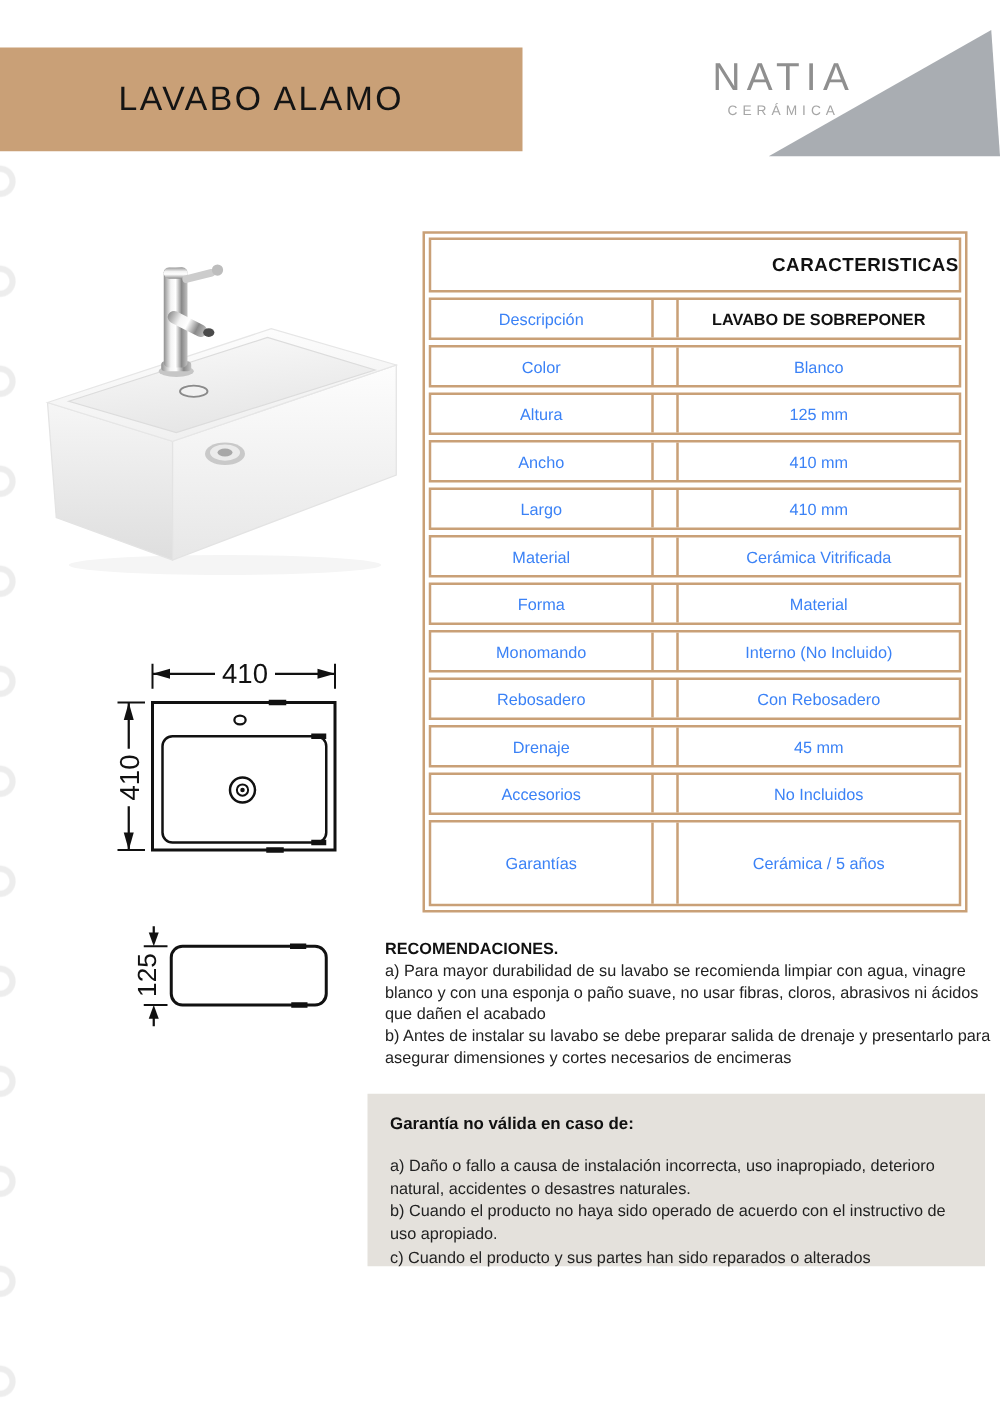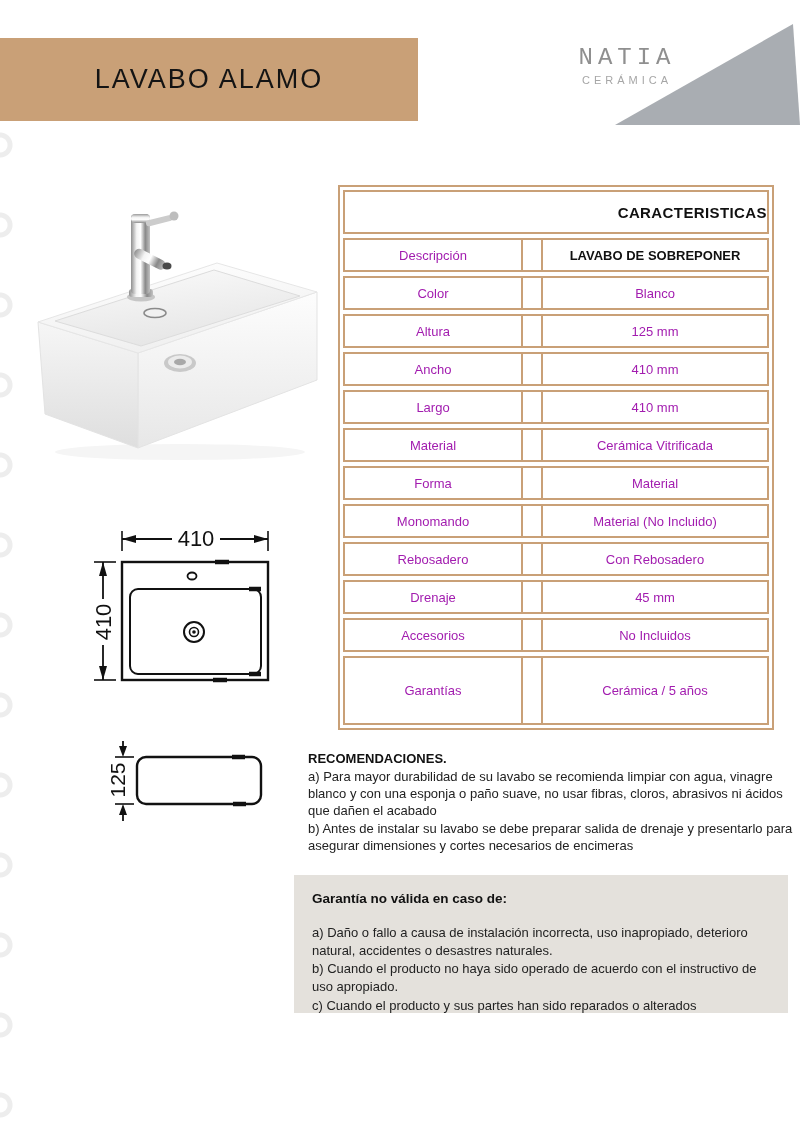--- a/index.html
+++ b/index.html
@@ -11,35 +11,35 @@
     background-image:radial-gradient(circle 13px at 0px 14px,
       rgba(0,0,0,0) 7px,#ededed 8px,#ededed 12px,rgba(0,0,0,0) 13px);
     background-size:16px 80px;background-repeat:repeat-y;pointer-events:none;}
 
   
   .title-bar{position:absolute;left:0;top:38px;width:418px;height:83px;
     background:var(--accent,#C9A077);display:flex;align-items:center;justify-content:center;}
   .title-bar span{font-size:27px;letter-spacing:2px;color:#141414;font-weight:500;}
 
   .brand{position:absolute;left:566px;top:44px;width:122px;text-align:center;z-index:2;}
-  .brand .name{font-size:24px;letter-spacing:5px;color:var(--logo-gray,#8F8F8F);font-weight:400;font-family:Liberation Mono, monospace;}
+  .brand .name{font-size:31px;letter-spacing:5px;color:var(--logo-gray,#8F8F8F);font-weight:400;}
   .brand .tagline{font-size:11px;letter-spacing:4px;color:#a6a6a6;margin-top:3px;}
   .brand-triangle-svg{position:absolute;left:607px;top:18px;z-index:1;}
   .brand-triangle-svg polygon{fill:var(--triangle-gray,#A9ADB2);}
 
   
   .spec-table{position:absolute;left:338px;top:185px;width:436px;
     border:2px solid var(--accent,#C9A077);padding:3px;box-sizing:border-box;}
   .spec-header{box-sizing:border-box;height:44px;border:2px solid var(--accent,#C9A077);
     display:flex;align-items:center;justify-content:flex-end;margin-bottom:4px;}
   .spec-header span{font-weight:bold;font-size:15px;letter-spacing:0.4px;color:#111;}
   .spec-row{box-sizing:border-box;height:34px;border:2px solid var(--accent,#C9A077);
     display:flex;margin-bottom:4px;}
   .spec-row.tall{height:69px;margin-bottom:0;}
-  .spec-cell{display:flex;align-items:center;justify-content:center;font-size:13px;color:#a21caf;}
+  .spec-cell{display:flex;align-items:center;justify-content:center;font-size:13px;color:#3b82f6;}
   .spec-label{width:176px;flex:none;}
   .spec-gutter{width:18px;flex:none;border-left:2px solid var(--accent,#C9A077);
     border-right:2px solid var(--accent,#C9A077);}
   .spec-value{flex:1;}
   .spec-value.bold{font-weight:bold;color:#111;}
 
   
   .recommendations{position:absolute;left:308px;top:750px;width:494px;font-size:13px;line-height:1.32;color:#222;}
   .recommendations .rec-title{font-weight:bold;font-size:13px;margin-bottom:1px;color:#111;}
   .recommendations p{margin:0;}
@@ -216,21 +216,21 @@
       <div class="spec-cell spec-value">Cerámica Vitrificada</div>
     </div>
     <div class="spec-row">
       <div class="spec-cell spec-label">Forma</div>
       <div class="spec-gutter"></div>
       <div class="spec-cell spec-value">Material</div>
     </div>
     <div class="spec-row">
       <div class="spec-cell spec-label">Monomando</div>
       <div class="spec-gutter"></div>
-      <div class="spec-cell spec-value">Material (No Incluido)</div>
+      <div class="spec-cell spec-value">Interno (No Incluido)</div>
     </div>
     <div class="spec-row">
       <div class="spec-cell spec-label">Rebosadero</div>
       <div class="spec-gutter"></div>
       <div class="spec-cell spec-value">Con Rebosadero</div>
     </div>
     <div class="spec-row">
       <div class="spec-cell spec-label">Drenaje</div>
       <div class="spec-gutter"></div>
       <div class="spec-cell spec-value">45 mm</div>

